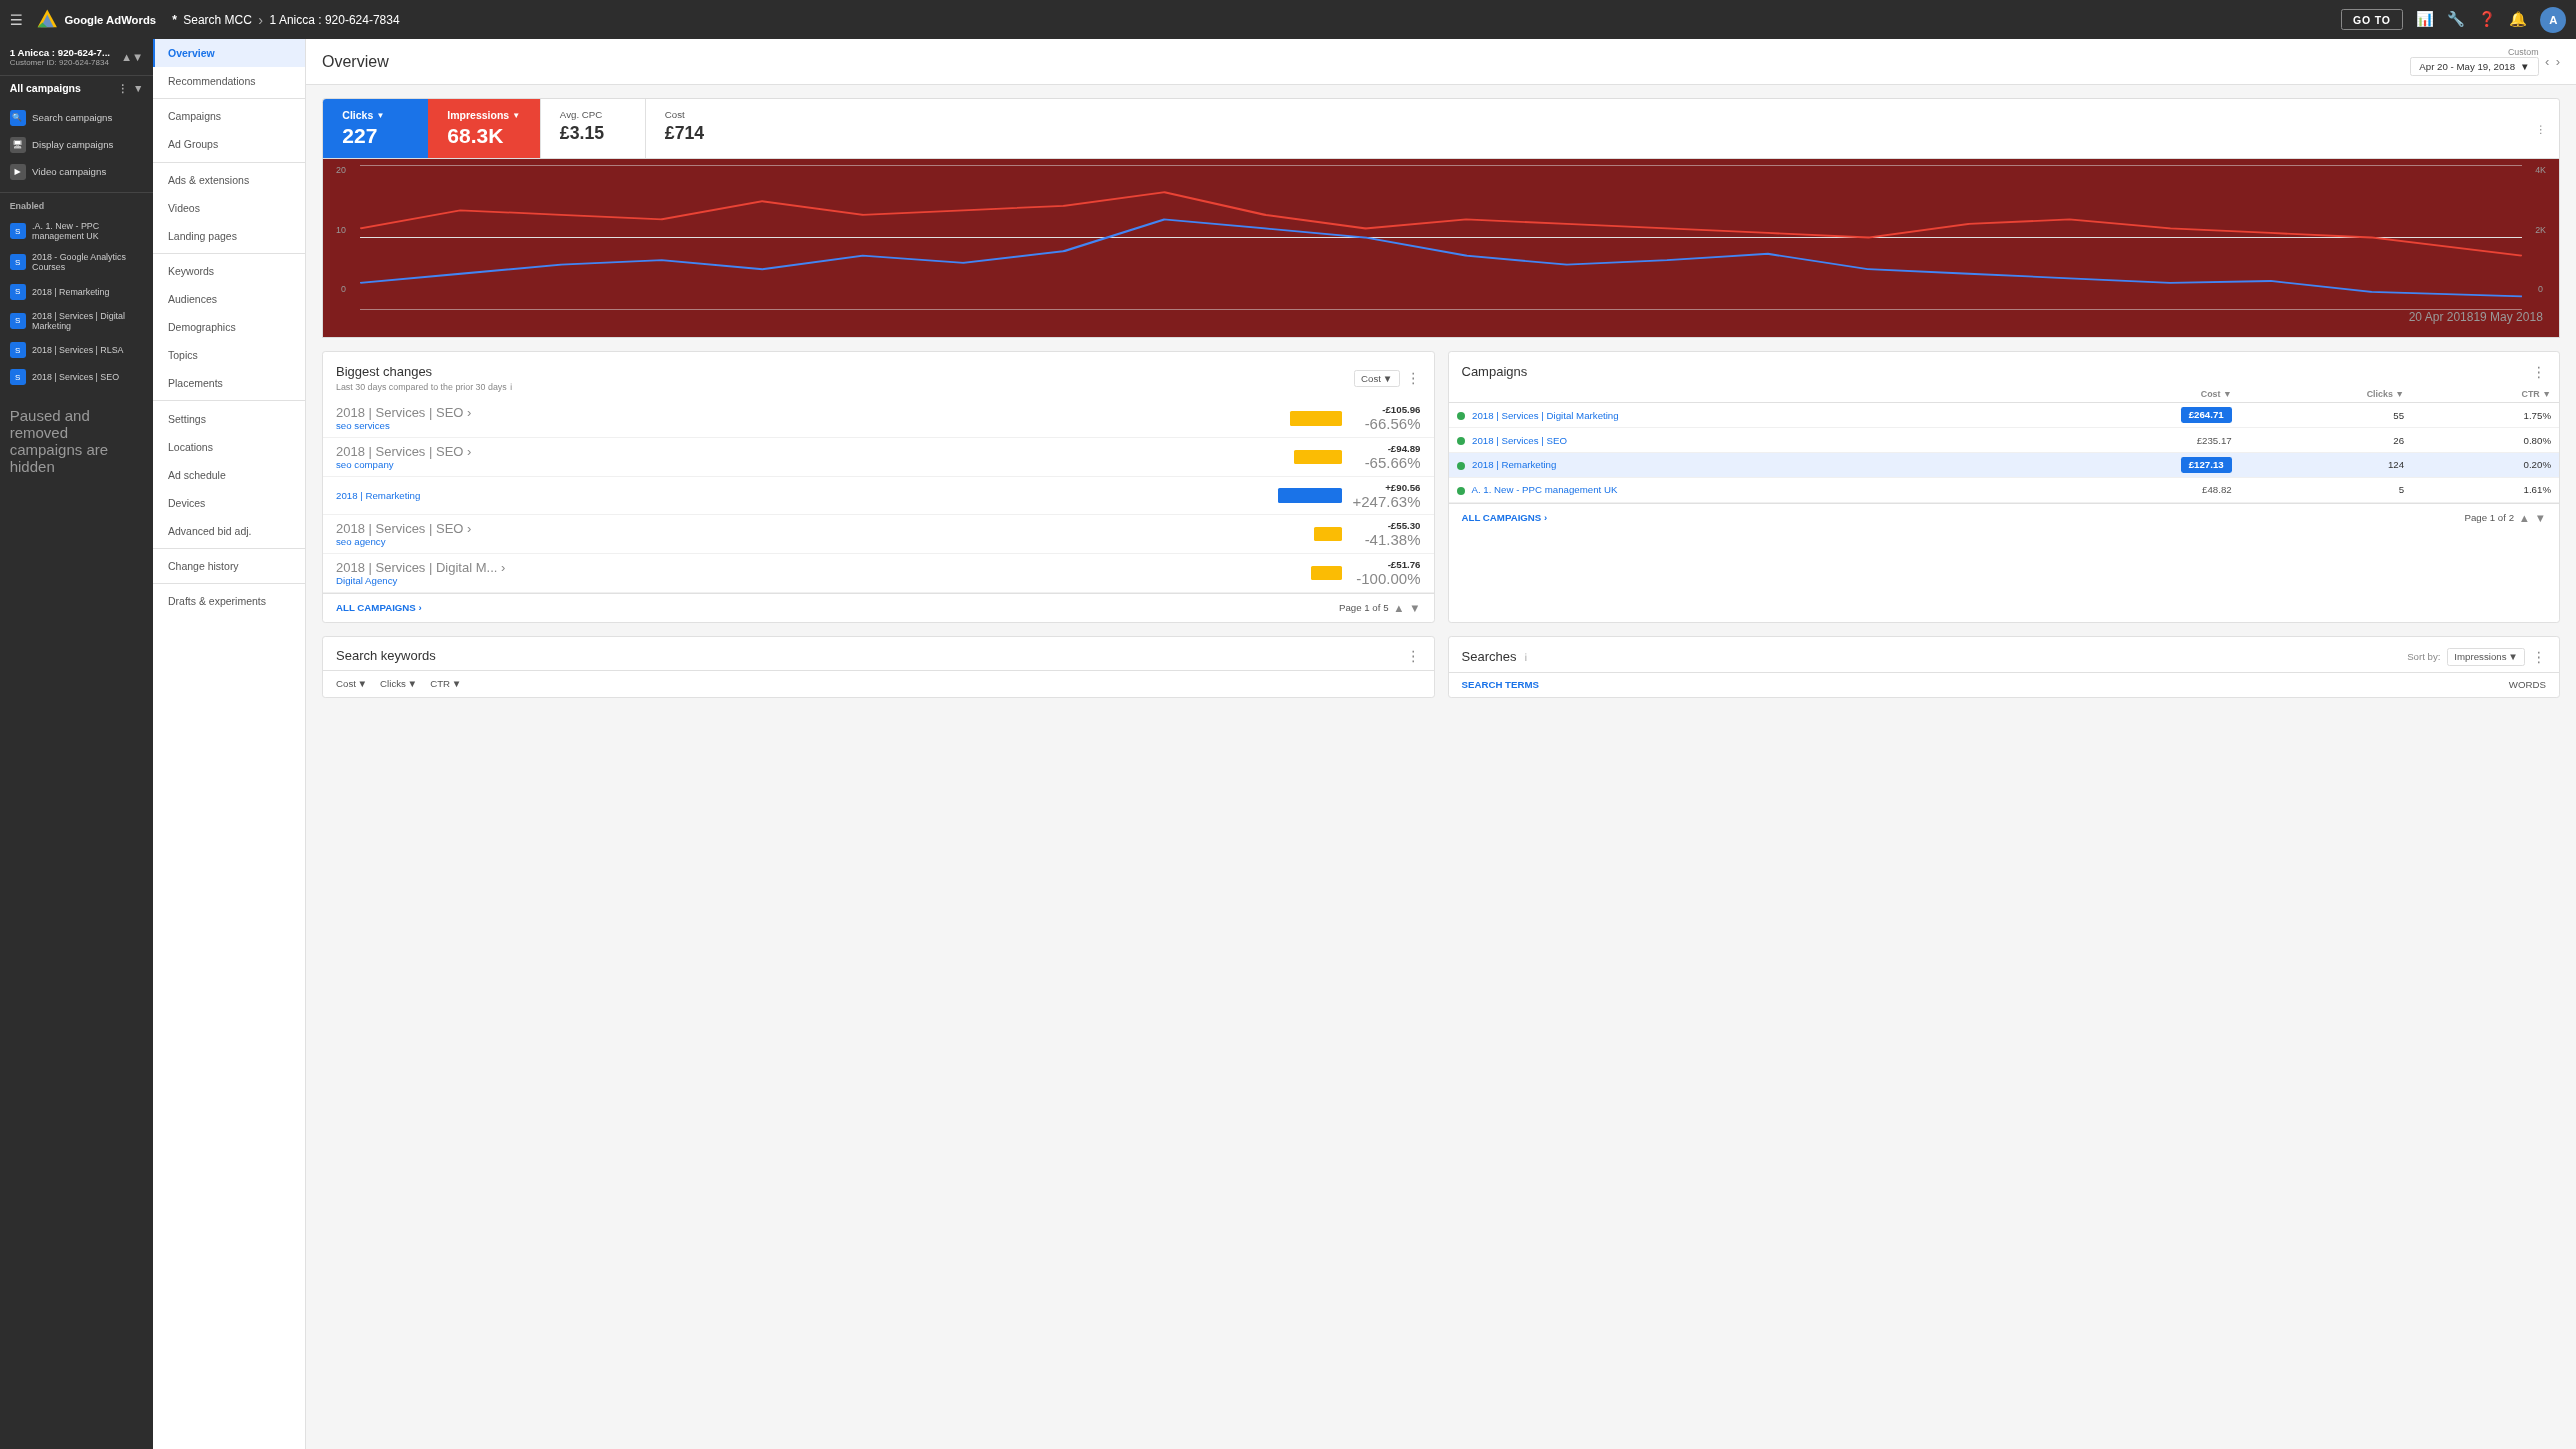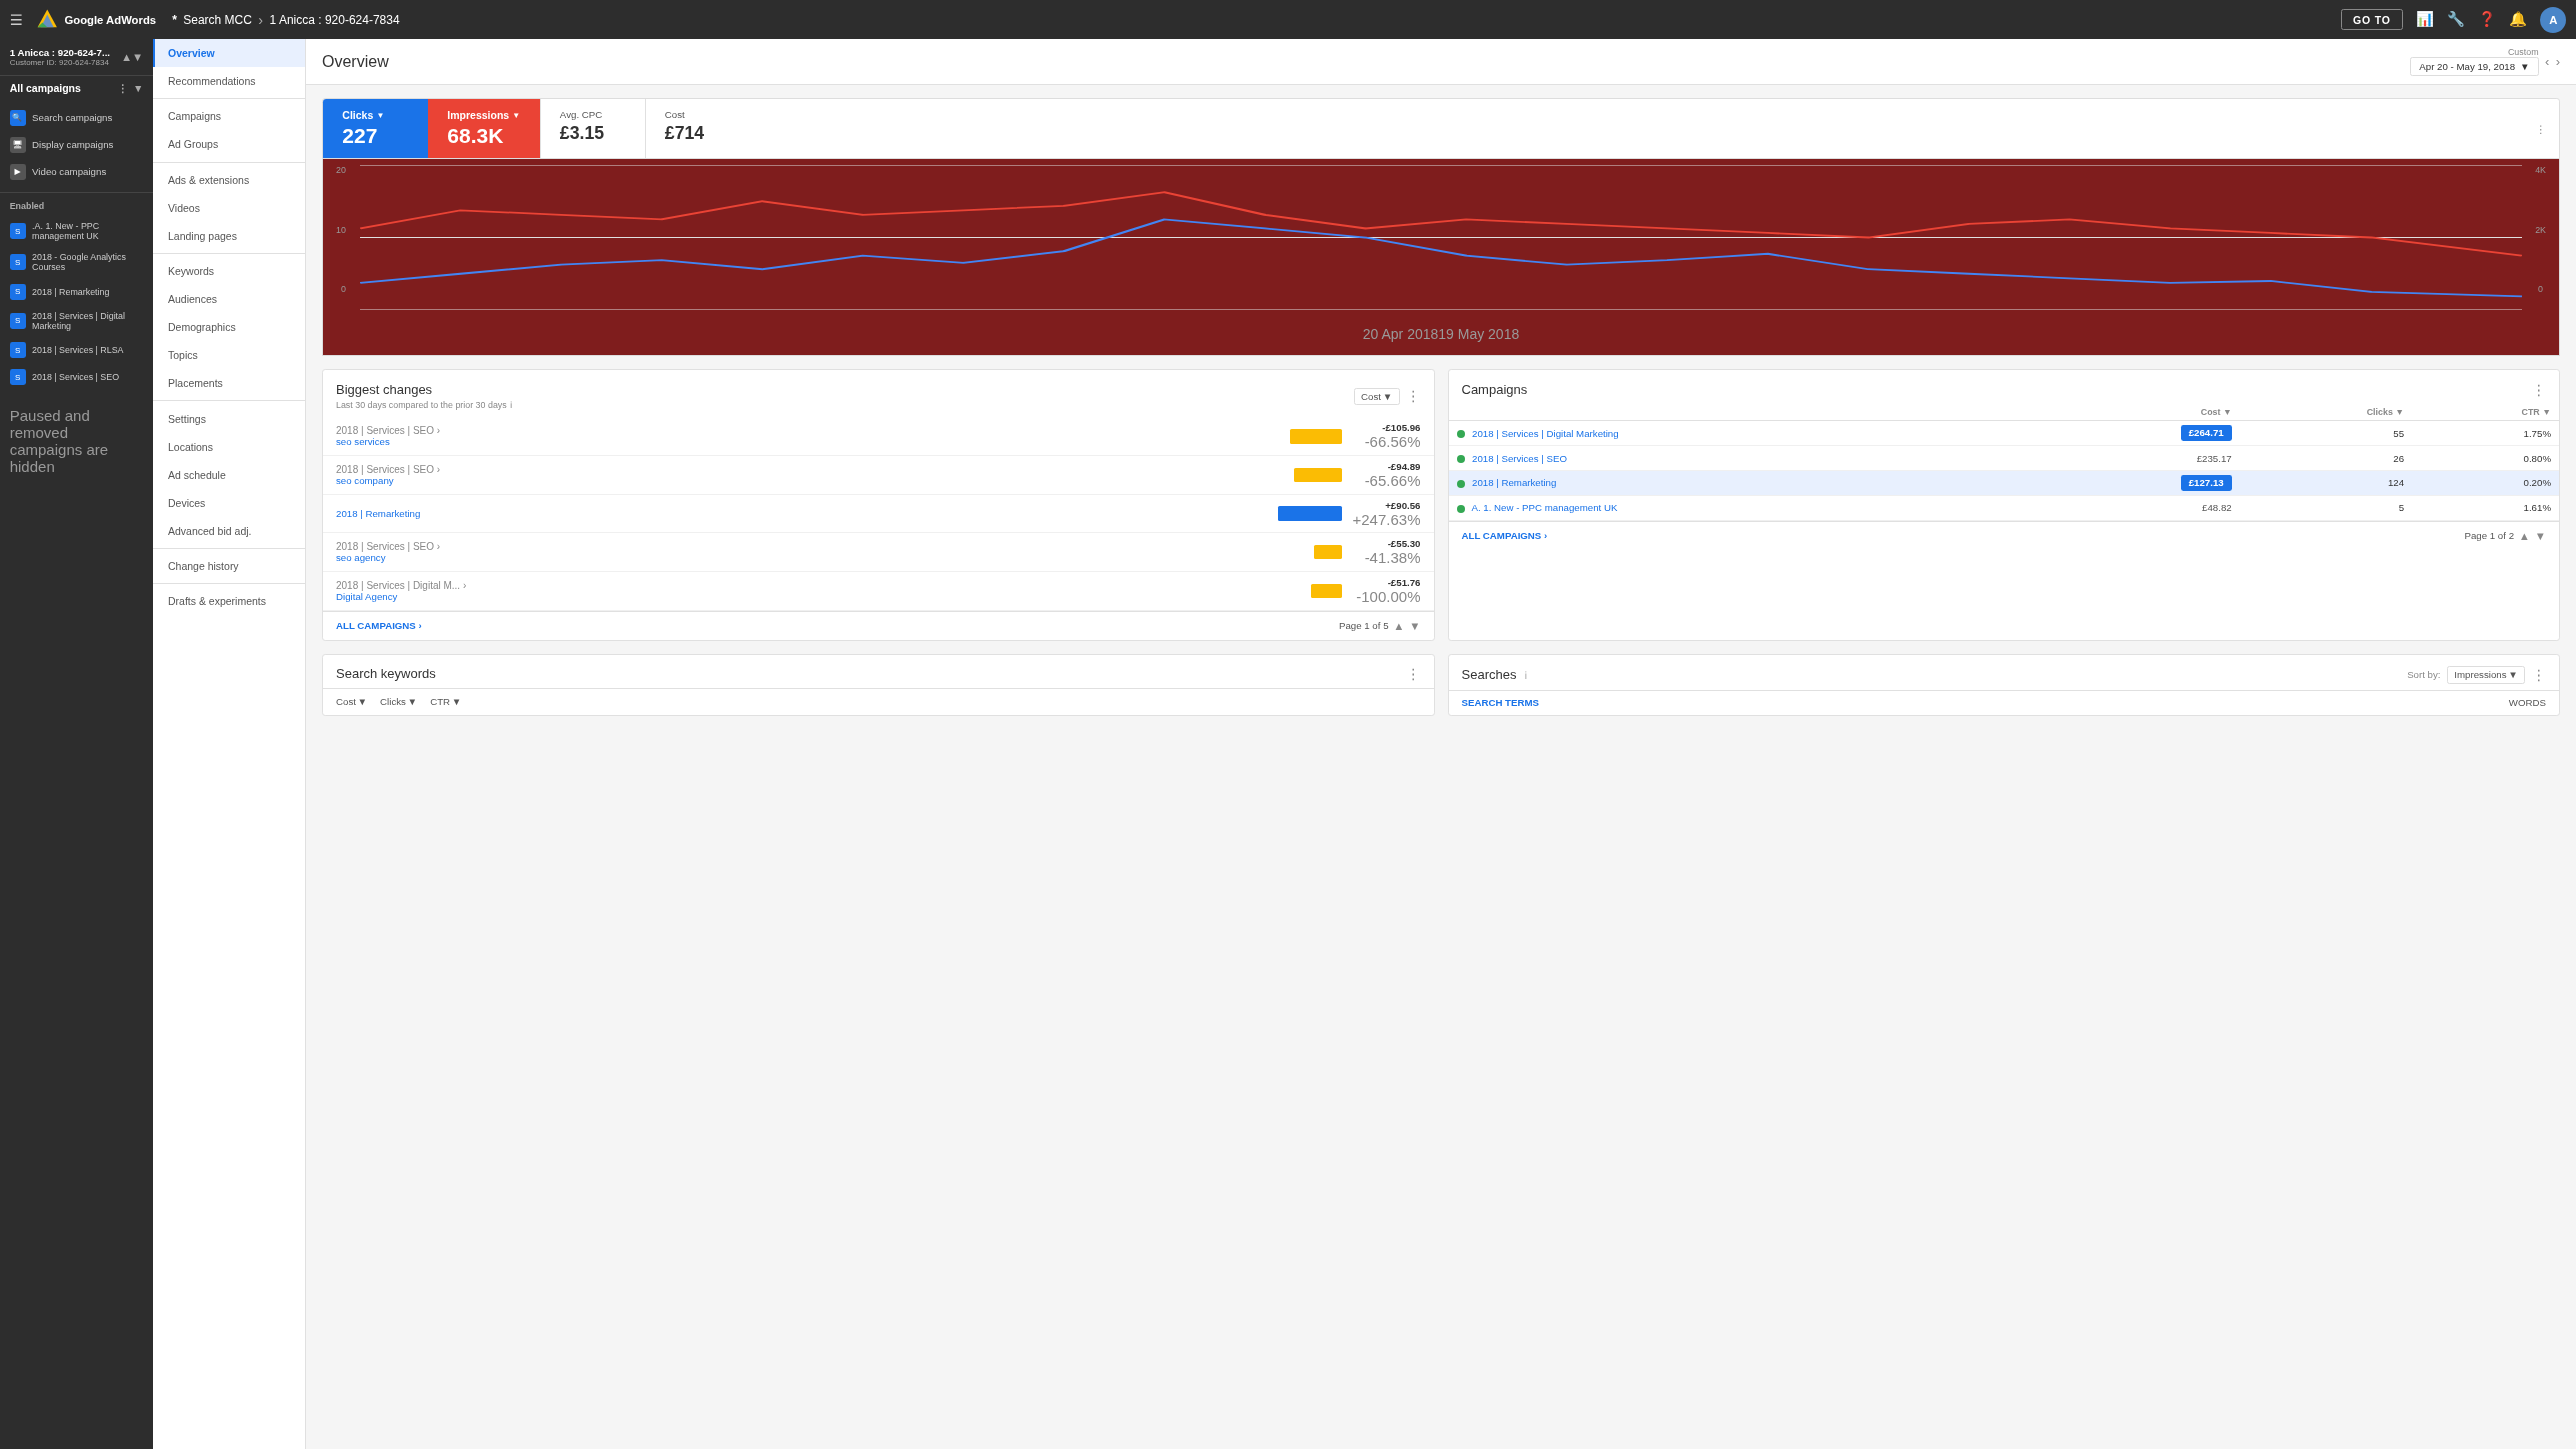--- a/index.html
+++ b/index.html
@@ -61,21 +61,21 @@
     .stat-card .sc-value { font-size: 21px; color: #fff; font-weight: bold; margin-top: 3.2px; }
     .stat-card.plain .sc-value { color: #333; font-size: 17.7px; }
     .stat-card .sc-dropdown { color: #fff; font-size: 8px; }
     .stat-card.plain { background: #fff; border-left: 0.8px solid #e0e0e0; }
     .stat-card-more { margin-left: auto; display: flex; align-items: center; padding-right: 13px; color: #888; cursor: pointer; }
 
     
     .chart-container { background: #7f1d1d; border: 0.8px solid #ddd; border-top: none; padding: 6.4px 13px 13px; }
     .chart-area { position: relative; height: 145px; }
     .chart-svg { width: 100%; height: 100%; }
-    .chart-labels { display: flex; justify-content: center; font-size: 14px; color: #999; padding: 0 3.2px; margin-top: 16px; }
+    .chart-labels { display: flex; justify-content: flex-end; font-size: 12px; color: #999; padding: 0 3.2px; }
     .chart-y-left { position: absolute; left: 0; top: 0; bottom: 16px; display: flex; flex-direction: column; justify-content: space-between; align-items: flex-end; padding-right: 3.2px; font-size: 8.9px; color: #999; }
     .chart-y-right { position: absolute; right: 0; top: 0; bottom: 16px; display: flex; flex-direction: column; justify-content: space-between; align-items: center; padding-left: 3.2px; font-size: 8.9px; color: #999; }
 
     
     .bottom-panels { display: flex; gap: 13px; padding: 13px 16px; }
     .panel { background: #fff; border: 0.8px solid #e0e0e0; border-radius: 3.2px; flex: 1; overflow: hidden; }
     .panel-header { padding: 11.3px 13px 6.4px; display: flex; align-items: center; justify-content: space-between; }
     .panel-title { font-size: 13px; font-weight: 500; color: #333; }
     .panel-subtitle { font-size: 8.9px; color: #888; margin-top: 1.6px; display: flex; align-items: center; gap: 3.2px; }
     .panel-controls { display: flex; align-items: center; gap: 6.4px; }
@@ -89,21 +89,21 @@
     .campaign-dot { width: 8px; height: 8px; border-radius: 50%; display: inline-block; margin-right: 4.8px; vertical-align: middle; }
     .campaign-link { color: #1a73e8; text-decoration: none; }
     .cost-badge { background: #1a73e8; color: #fff; padding: 2.4px 8px; border-radius: 2.4px; font-size: 9.7px; font-weight: bold; }
     .cost-cell { color: #555; }
     .panel-footer { padding: 8px 13px; display: flex; align-items: center; justify-content: space-between; border-top: 0.8px solid #e0e0e0; }
     .all-campaigns-link { color: #1a73e8; font-size: 9.7px; font-weight: bold; cursor: pointer; display: flex; align-items: center; gap: 3.2px; }
     .pagination { font-size: 9.7px; color: #555; display: flex; align-items: center; gap: 4.8px; }
     .page-nav { color: #888; cursor: pointer; font-size: 11.3px; }
     .changes-row { display: flex; align-items: center; padding: 4.8px 13px; border-bottom: 0.8px solid #f0f0f0; gap: 6.4px; }
     .changes-name { flex: 1; min-width: 0; }
-    .changes-campaign { font-size: 10px; color: #888; white-space: nowrap; overflow: hidden; text-overflow: ellipsis; }
+    .changes-campaign { font-size: 13px; color: #888; white-space: nowrap; overflow: hidden; text-overflow: ellipsis; }
     .changes-keyword { font-size: 9.7px; color: #1a73e8; cursor: pointer; }
     .changes-bar-wrap { width: 81px; display: flex; justify-content: flex-end; }
     .changes-bar { height: 14.5px; border-radius: 1.6px; }
     .changes-bar.yellow { background: #fbbc04; }
     .changes-bar.blue { background: #1a73e8; }
     .changes-value { width: 72px; text-align: right; }
     .changes-val { font-size: 9.7px; font-weight: bold; color: #333; }
     .changes-pct { font-size: 15px; color: #888; }
 
     

